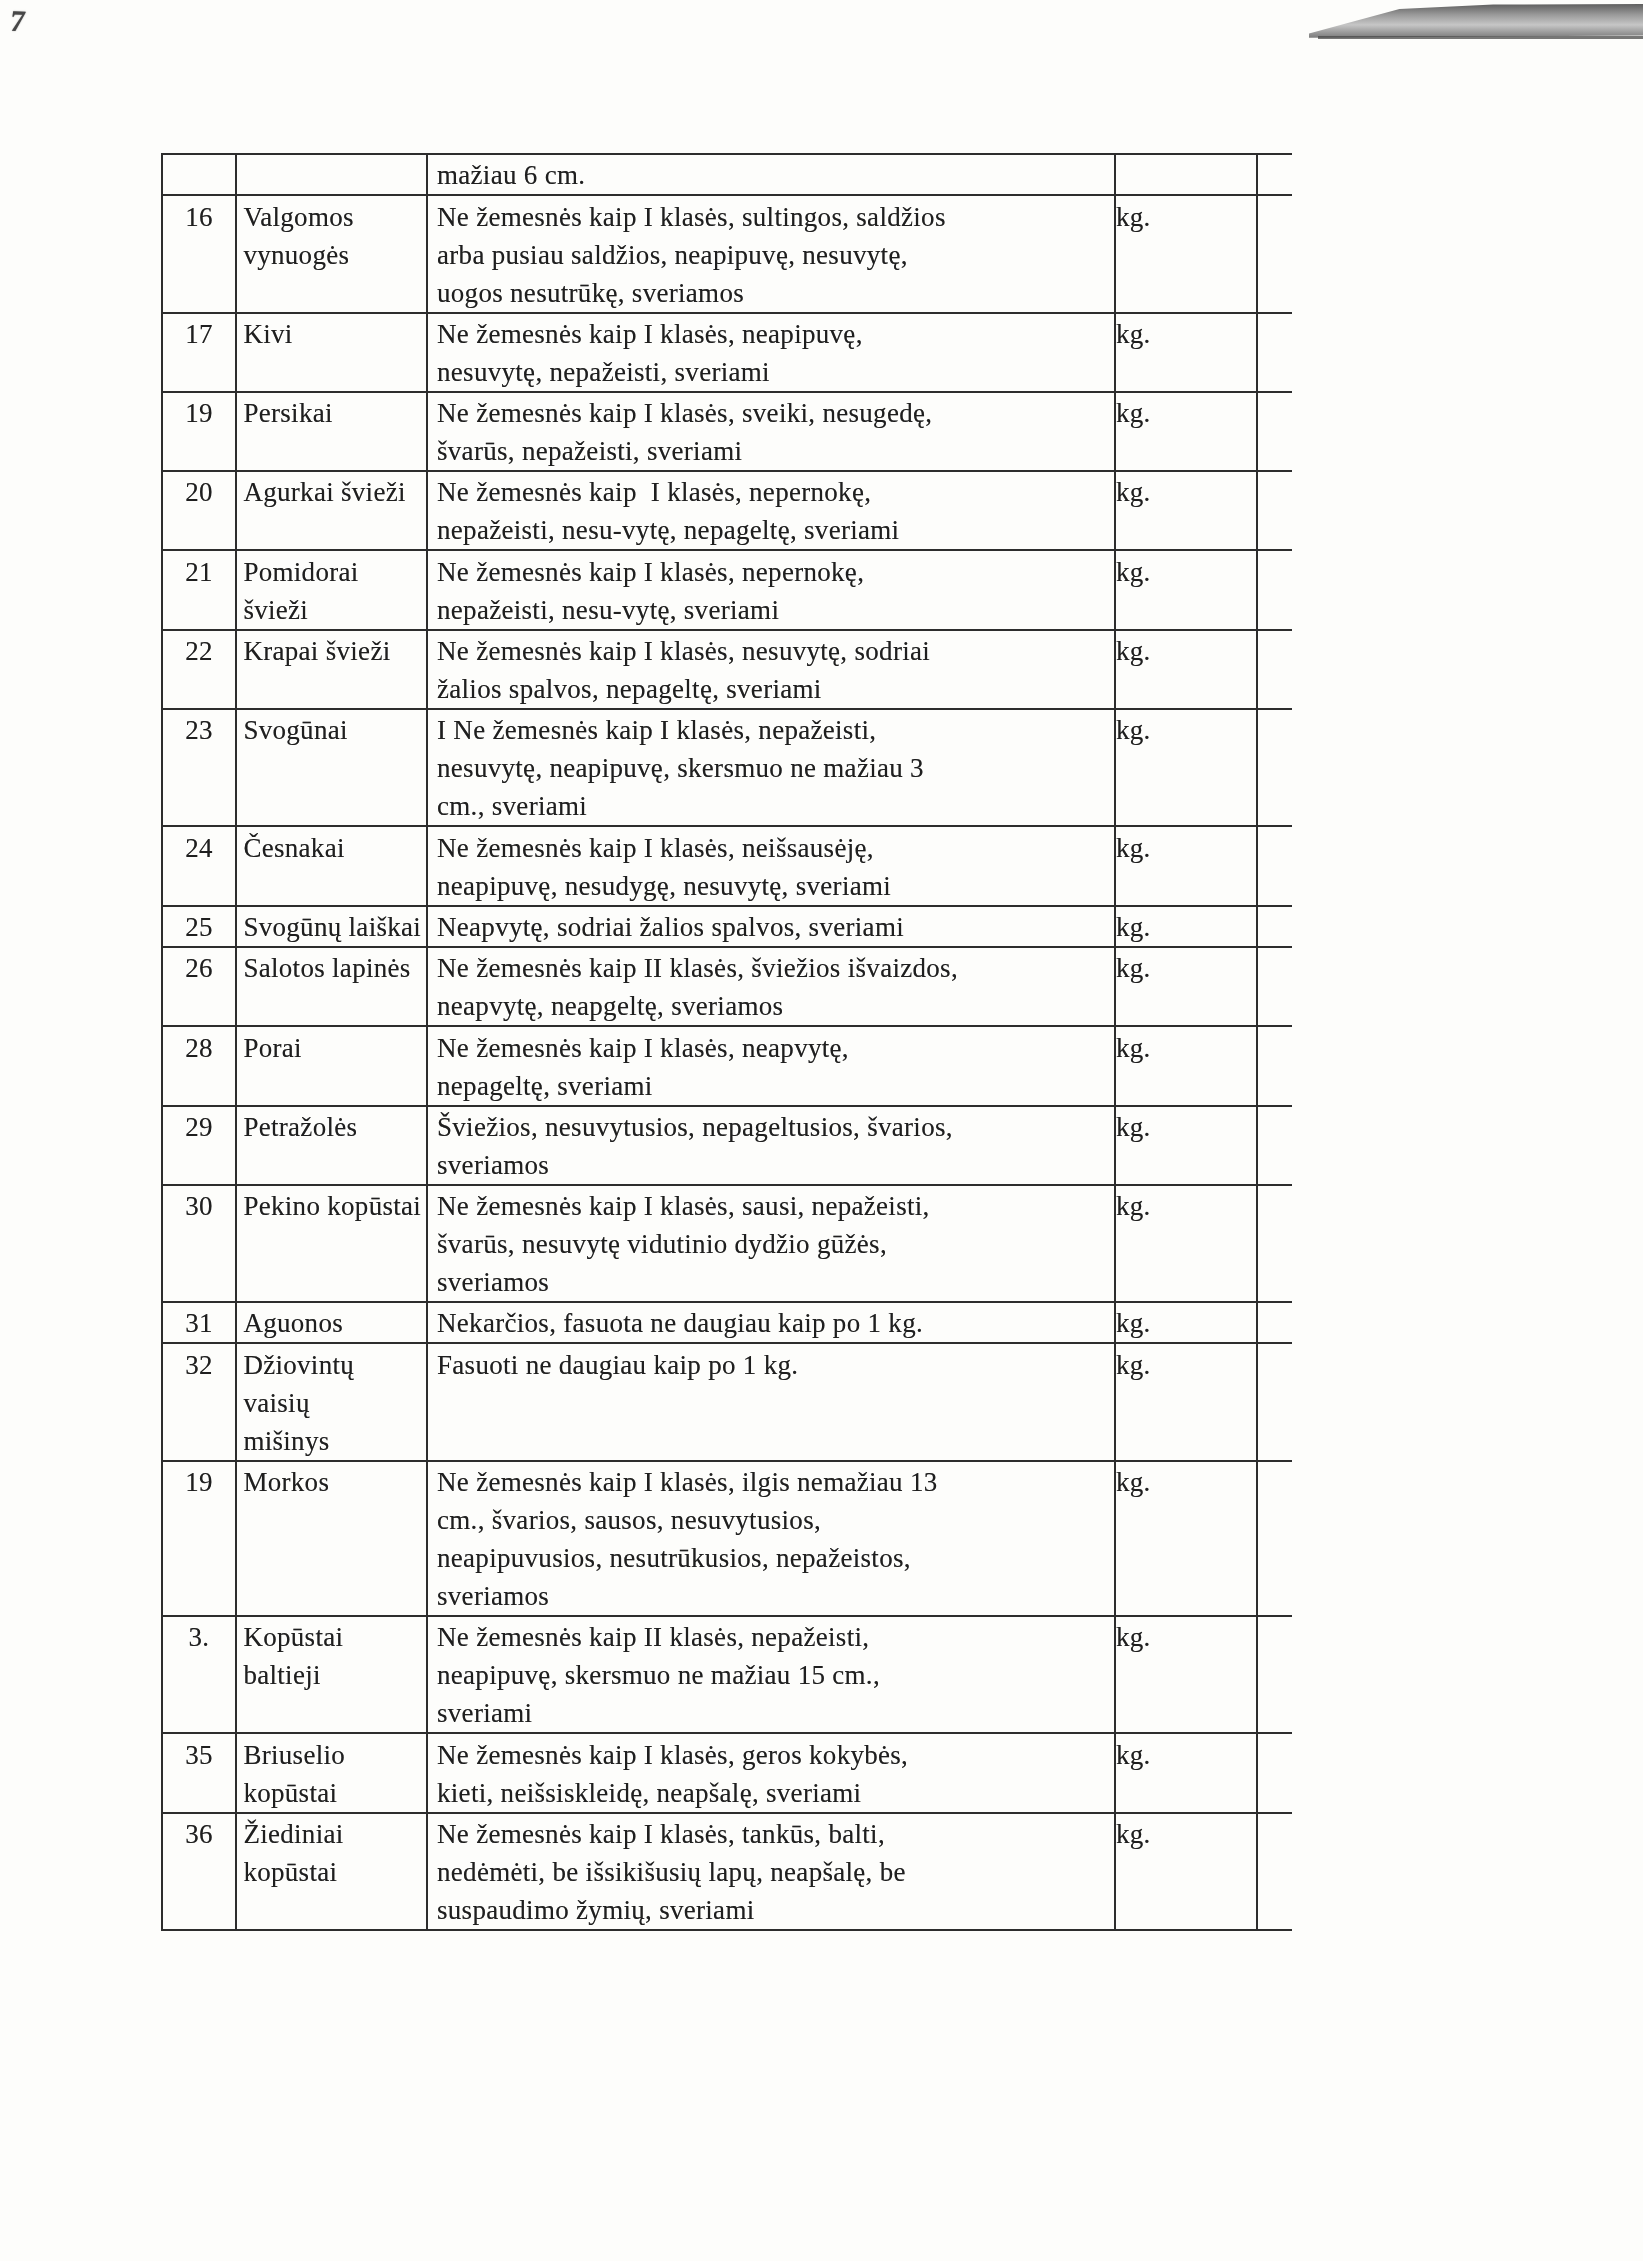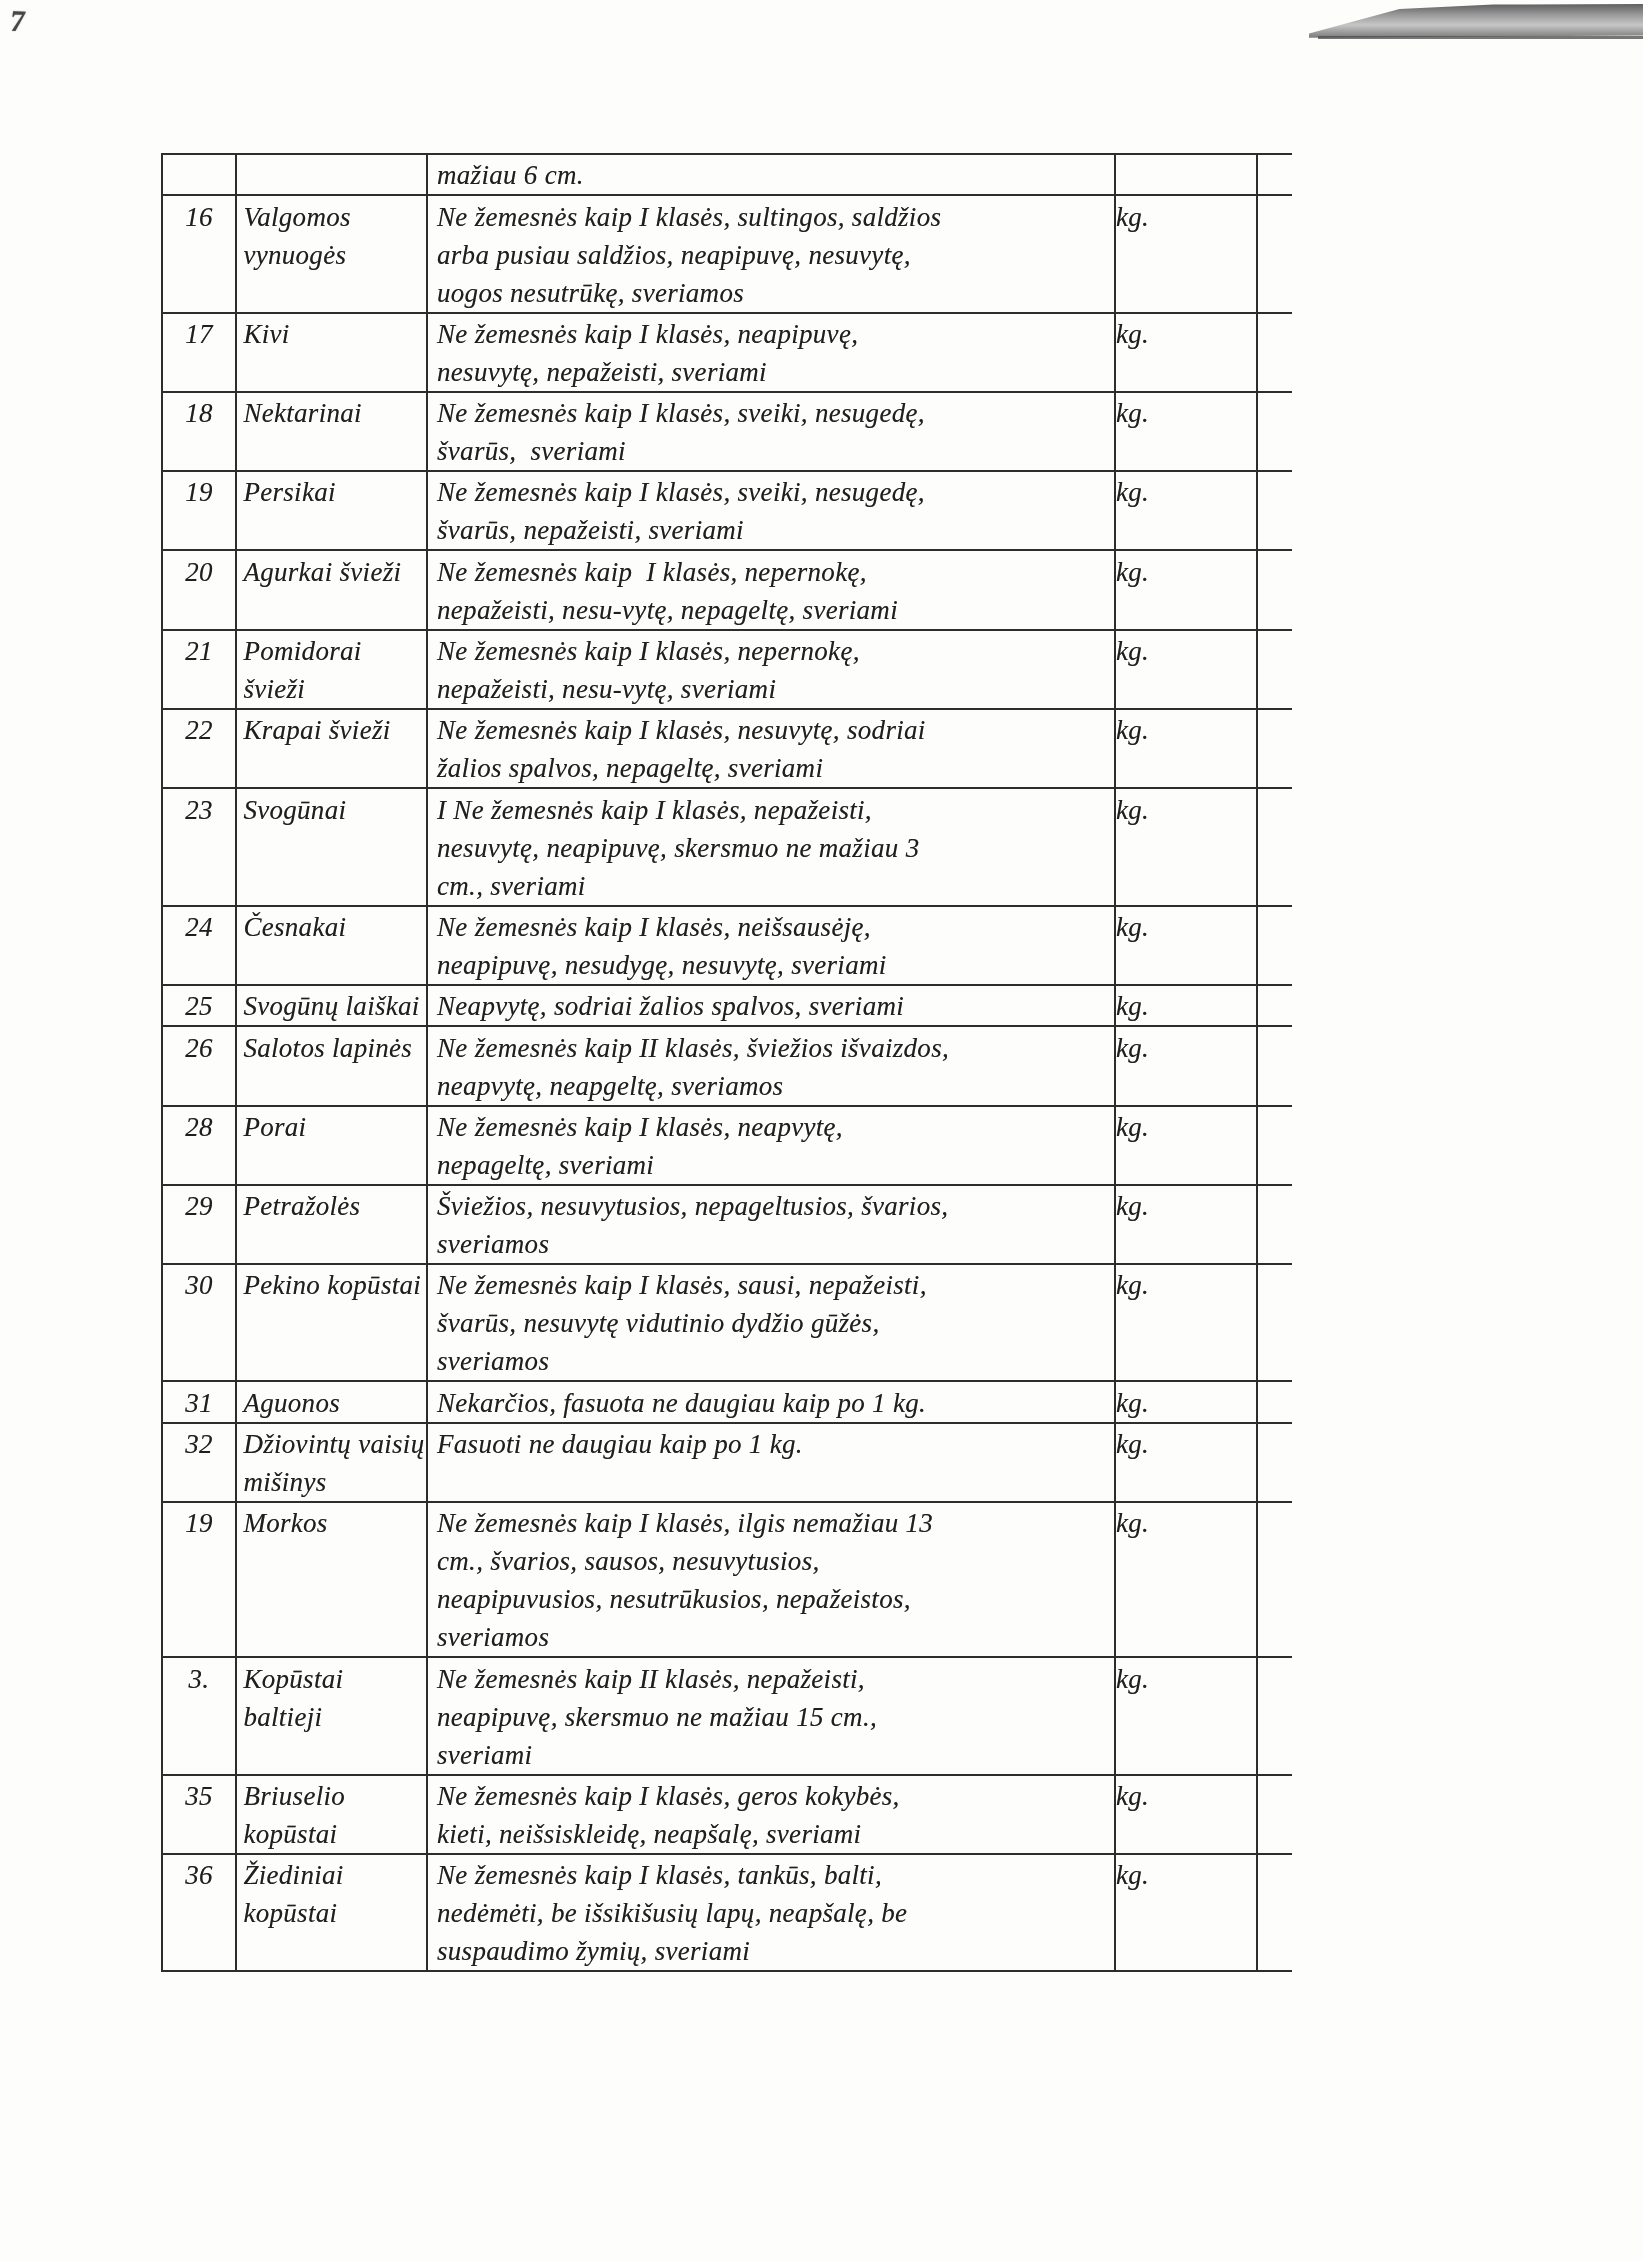--- a/index.html
+++ b/index.html
@@ -20,21 +20,20 @@
     clip-path:polygon(0 82%, 27% 14%, 55% 2%, 100% 0%, 100% 88%, 0 94%);
   }
   .scan-shadow-line {
     position:absolute; top:36px; right:0; width:326px; height:2.6px;
     background:#4a4a4a; opacity:.75;
   }
   table.scan-table {
     position:absolute; left:161px; top:153px;
     border-collapse:collapse; table-layout:fixed;
     width:1131px;
-    font-style:italic;
   }
   td {
     border:2.6px solid #2d2d2d;
     vertical-align:top;
     padding:1.3px 0 0 0;
     font-size:27px; line-height:38px; letter-spacing:0.3px;
     white-space:pre-wrap; overflow:hidden;
     text-shadow:0 0 0.6px rgba(25,25,25,.45);
   }
   .c-no    { text-align:center; }
@@ -81,28 +80,20 @@
     </tr>
         <tr>
       <td class="c-no">17</td>
       <td class="c-name">Kivi</td>
       <td class="c-desc">Ne žemesnės kaip I klasės, neapipuvę,
 nesuvytę, nepažeisti, sveriami</td>
       <td class="c-unit">kg.</td>
       <td class="c-extra"></td>
     </tr>
         <tr>
-      <td class="c-no">18</td>
-      <td class="c-name">Nektarinai</td>
-      <td class="c-desc">Ne žemesnės kaip I klasės, sveiki, nesugedę,
-švarūs,  sveriami</td>
-      <td class="c-unit">kg.</td>
-      <td class="c-extra"></td>
-    </tr>
-        <tr>
       <td class="c-no">19</td>
       <td class="c-name">Persikai</td>
       <td class="c-desc">Ne žemesnės kaip I klasės, sveiki, nesugedę,
 švarūs, nepažeisti, sveriami</td>
       <td class="c-unit">kg.</td>
       <td class="c-extra"></td>
     </tr>
         <tr>
       <td class="c-no">20</td>
       <td class="c-name">Agurkai švieži</td>

